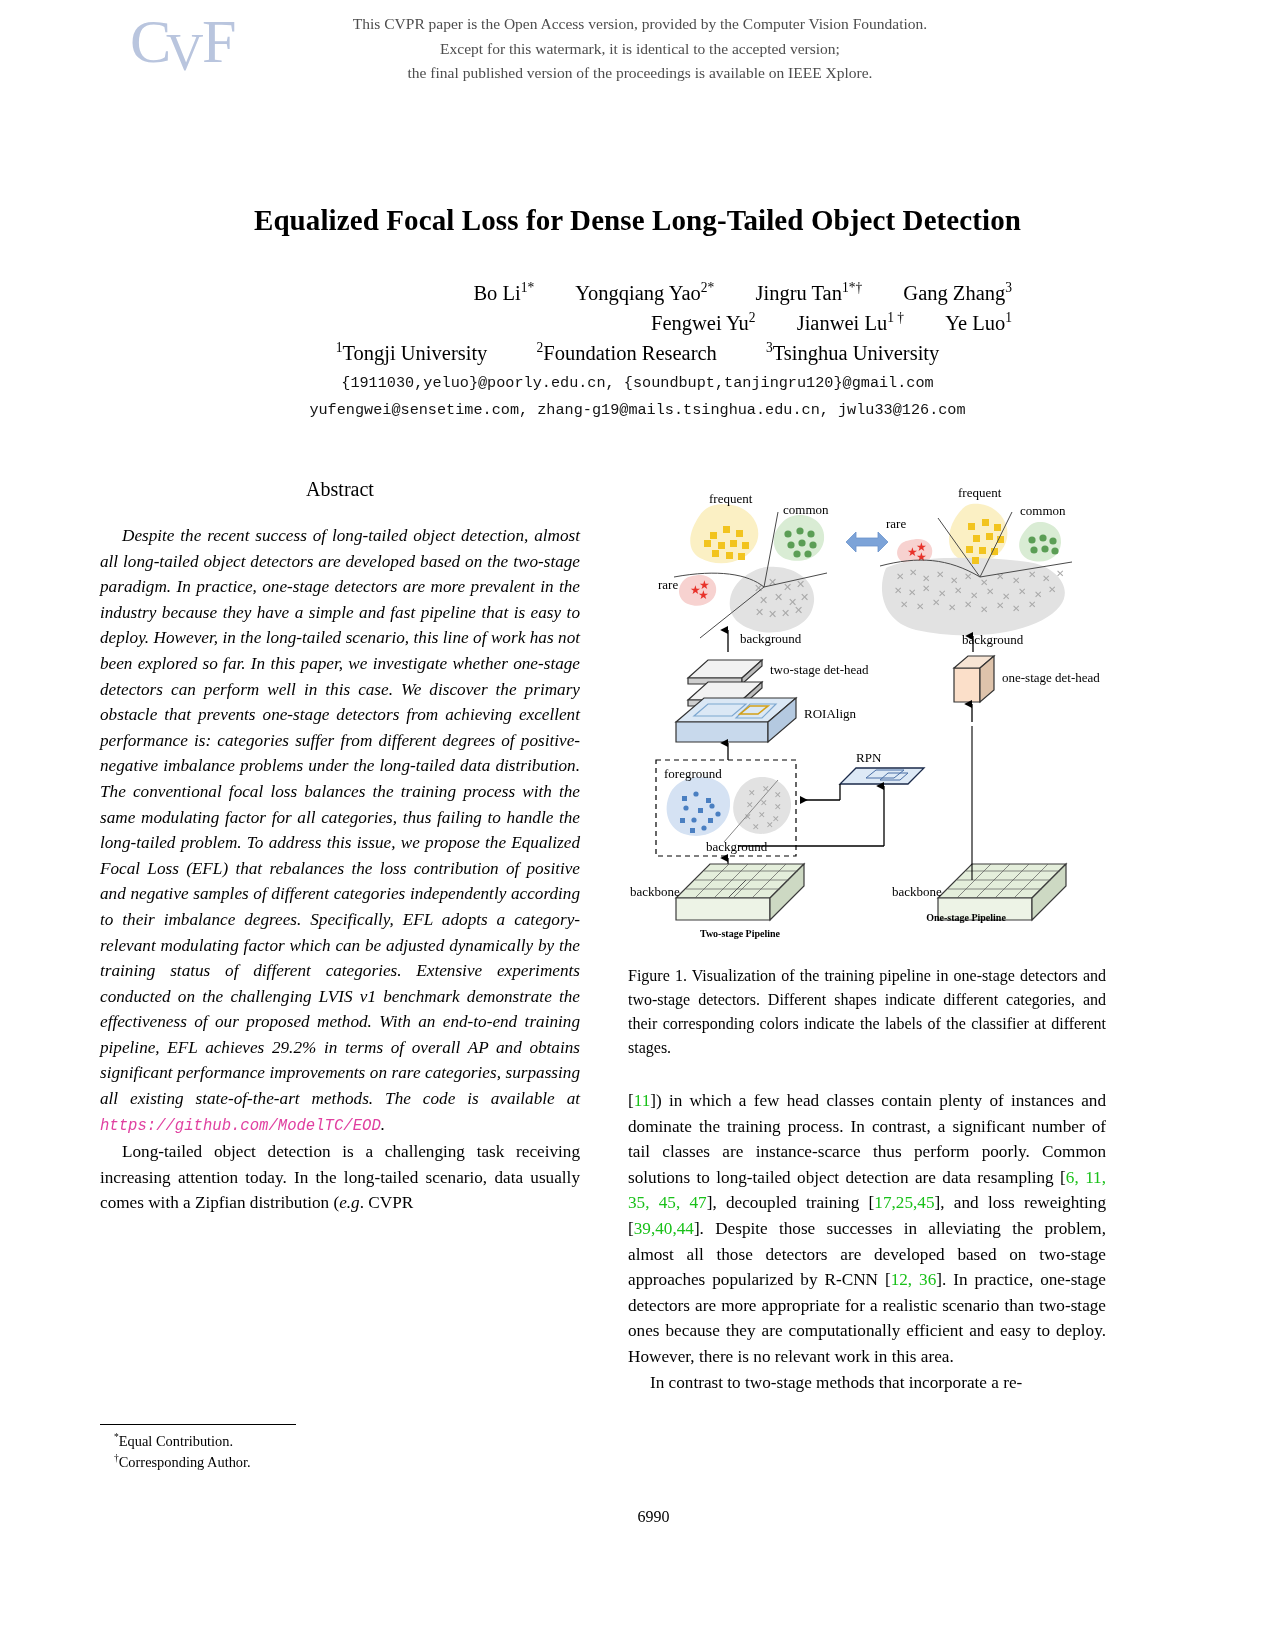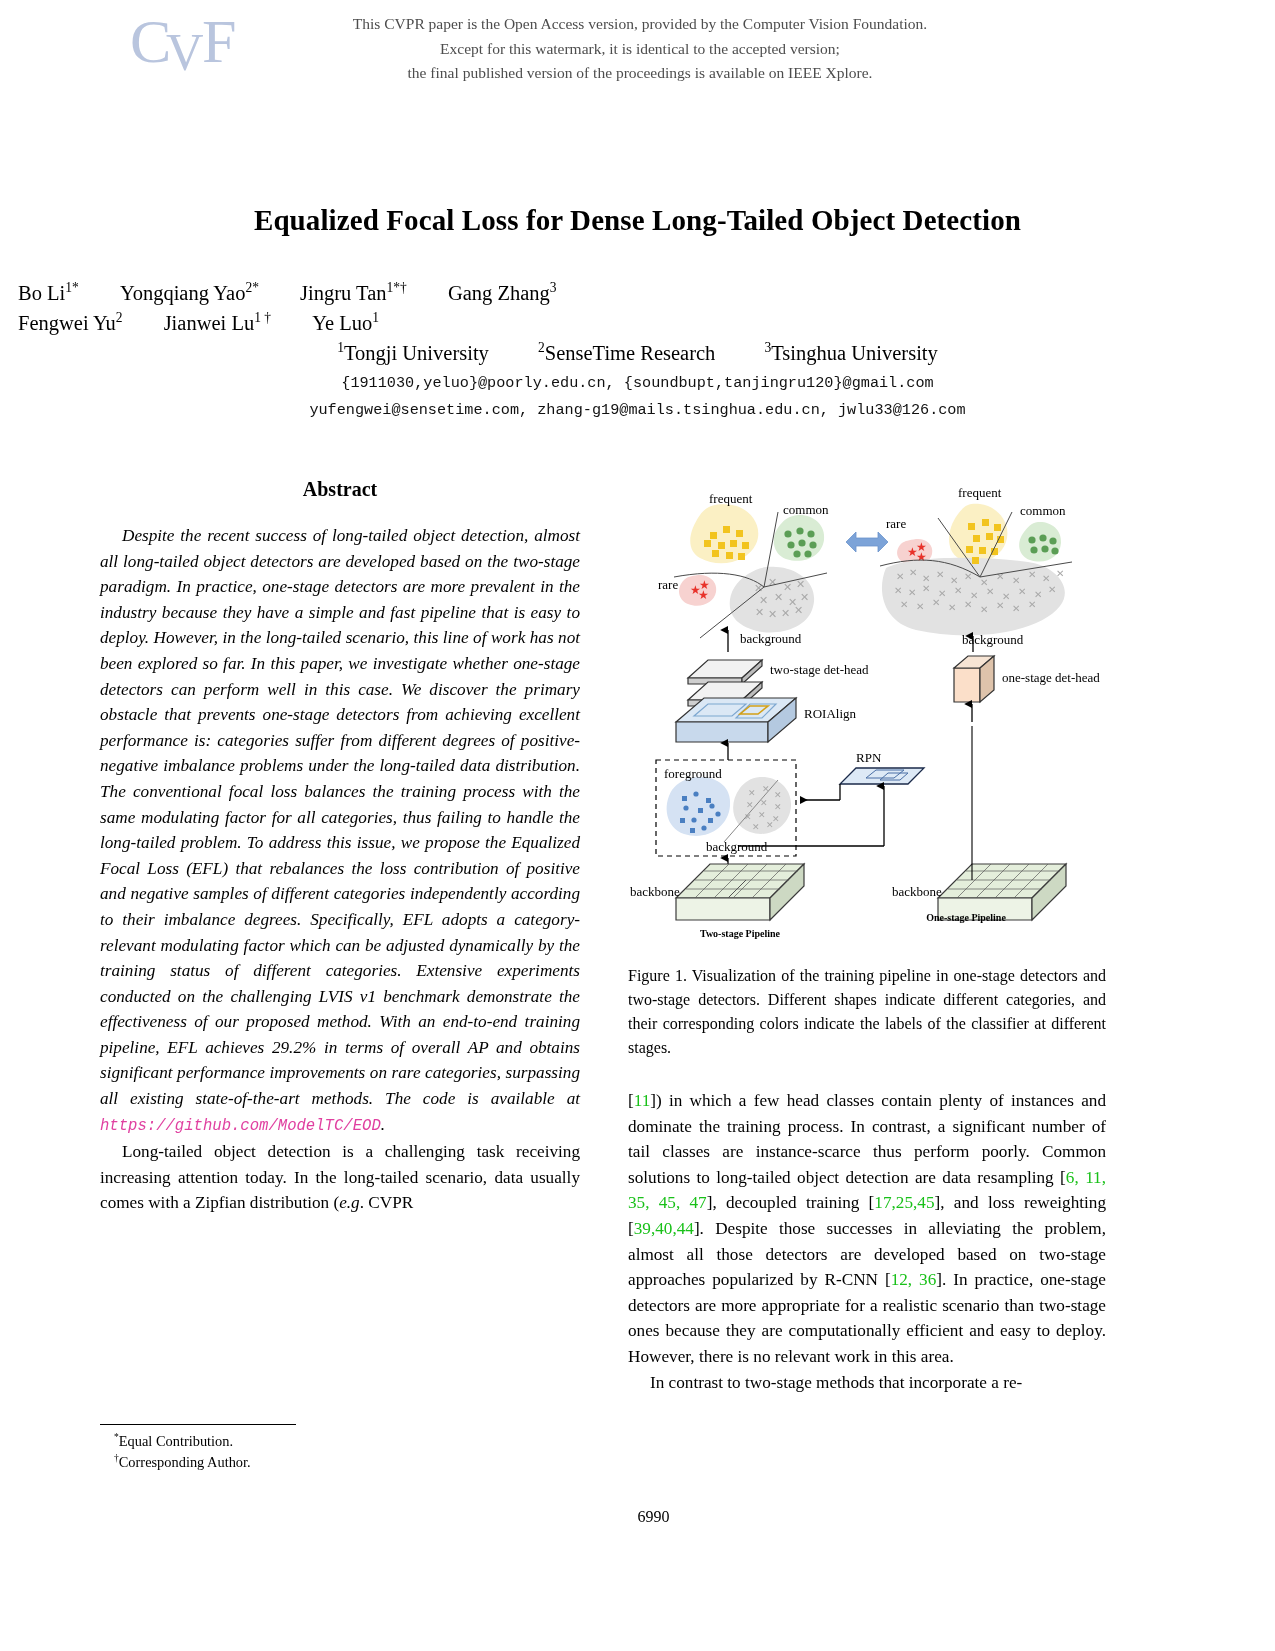--- a/index.html
+++ b/index.html
@@ -62,21 +62,21 @@
     text-align: center;
     font-size: 29px;
     font-weight: bold;
     letter-spacing: 0.1px;
   }
   .authors {
     position: absolute;
     left: 0;
     top: 278px;
     width: 1030px;
-    text-align: left;
+    text-align: right;
     font-size: 20.5px;
     line-height: 30px;
   }
   .author-row {
     display: block;
     white-space: nowrap;
   }
   .author {
     display: inline-block;
     margin: 0 18px;
@@ -114,21 +114,21 @@
   }
   .col-right {
     position: absolute;
     left: 628px;
     top: 470px;
     width: 478px;
   }
   .abstract-head {
     text-align: center;
     font-size: 20px;
-    font-weight: bold;
+    font-weight: normal;
     margin: 8px 0 22px 0;
   }
   .abstract-body {
     font-style: italic;
     font-size: 17.2px;
     line-height: 25.6px;
     text-align: justify;
     text-indent: 22px;
     hyphens: none;
   }
@@ -235,21 +235,21 @@
     </span>
     <span class="author-row">
       <span class="author"><span>Fengwei Yu</span><sup>2</sup></span>
       <span class="author"><span>Jianwei Lu</span><sup>1 †</sup></span>
       <span class="author"><span>Ye Luo</span><sup>1</sup></span>
     </span>
   </div>
 
   <div class="affils">
     <span class="affil"><sup>1</sup><span>Tongji University</span></span>
-    <span class="affil"><sup>2</sup><span>SenseTime Research</span></span>
+    <span class="affil"><sup>2</sup><span>Foundation Research</span></span>
     <span class="affil"><sup>3</sup><span>Tsinghua University</span></span>
   </div>
 
   <div class="emails">
     <span class="email-line">{1911030,yeluo}@poorly.edu.cn, {soundbupt,tanjingru120}@gmail.com</span>
     <span class="email-line">yufengwei@sensetime.com, zhang-g19@mails.tsinghua.edu.cn, jwlu33@126.com</span>
   </div>
 
   <div class="col-left">
     <div class="abstract-head">Abstract</div>

